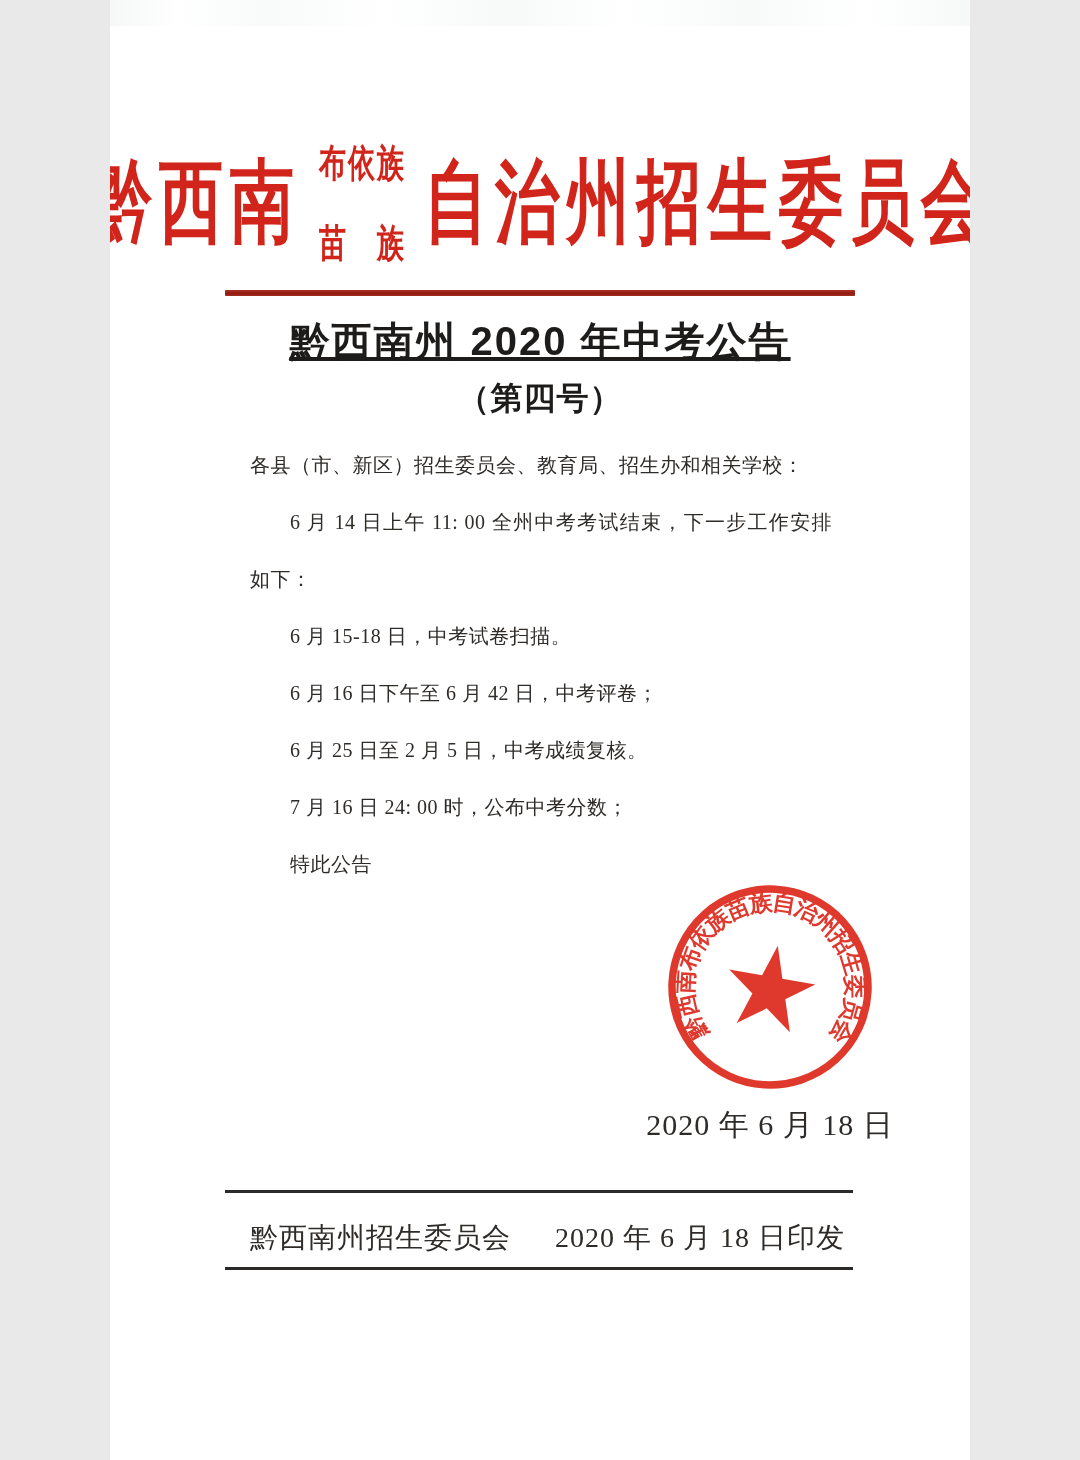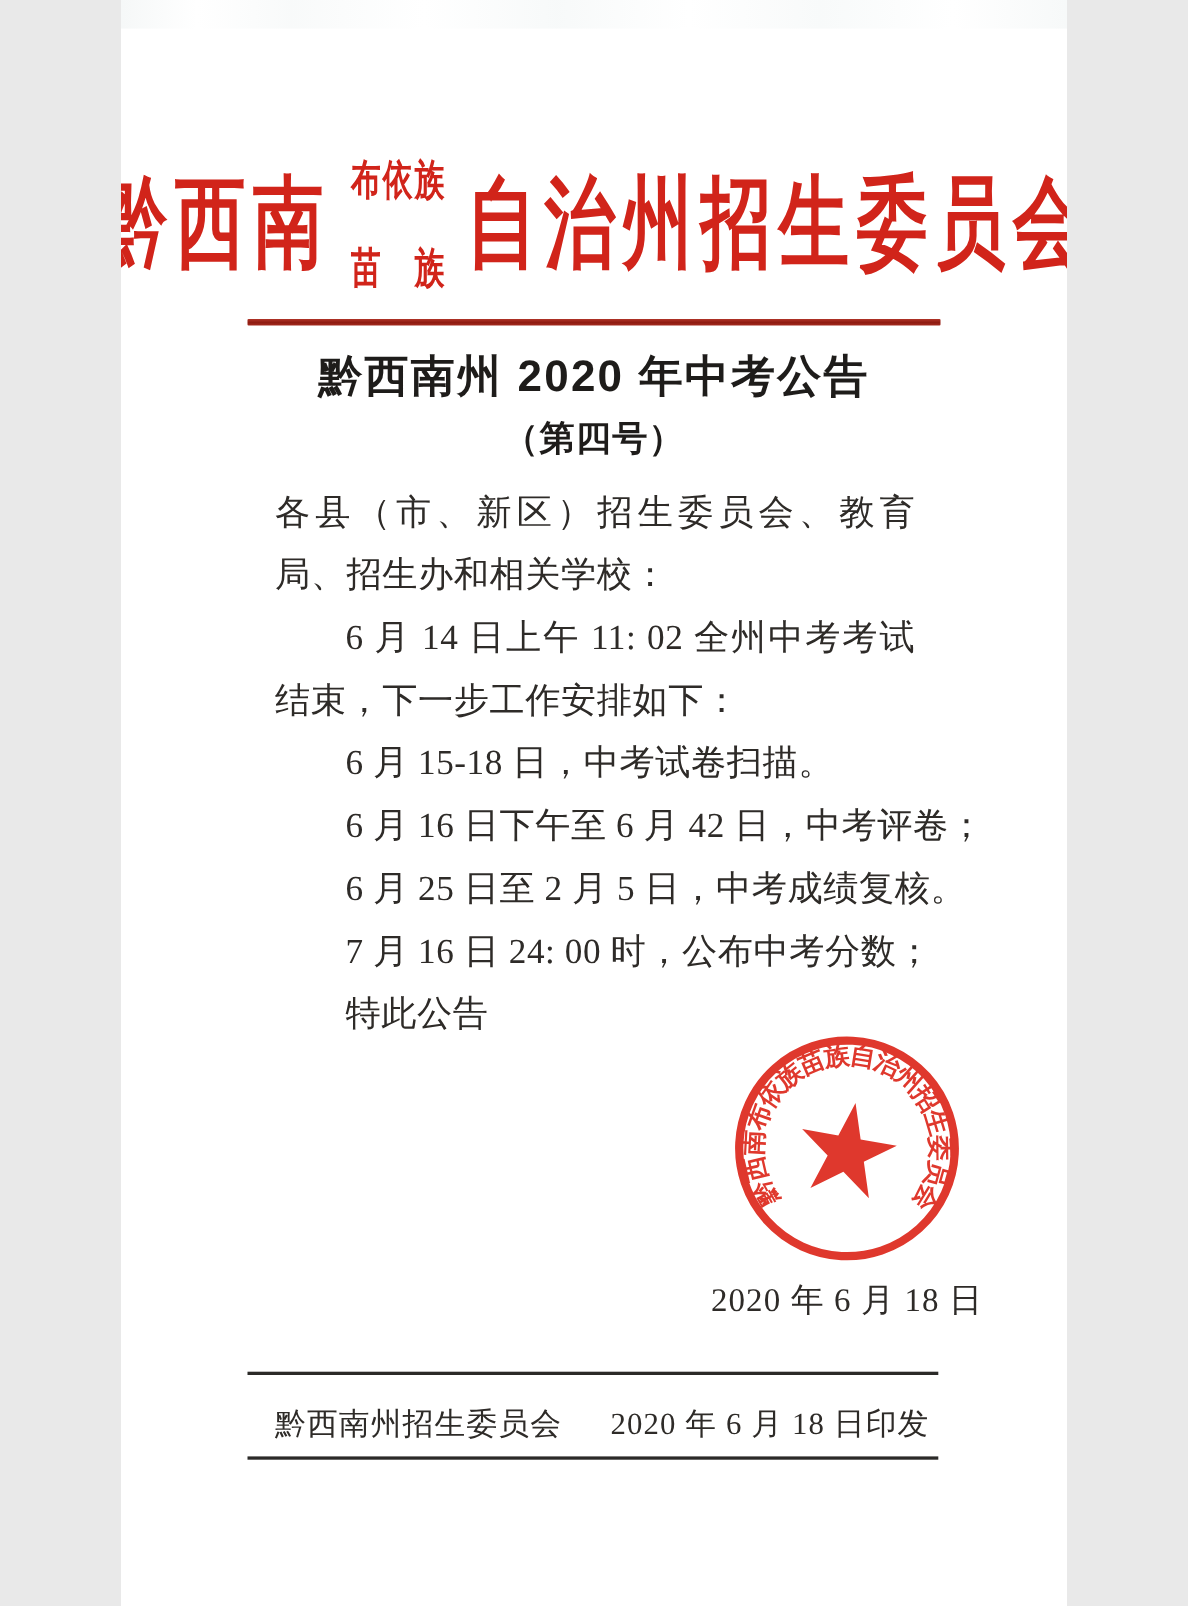--- a/index.html
+++ b/index.html
@@ -58,34 +58,35 @@
   }
   
   .doc-title{
     margin-top:18px;
     text-align:center;
     font-family:"Liberation Sans","DejaVu Sans",sans-serif;
     font-weight:bold;
     font-size:40px;
     letter-spacing:2px;
     color:#1e1c1a;
+    text-decoration:underline;
   }
   .doc-subtitle{
     margin-top:8px;
     text-align:center;
     font-family:"Liberation Sans","DejaVu Sans",sans-serif;
     font-weight:bold;
     font-size:32px;
     letter-spacing:1px;
     color:#1e1c1a;
   }
   
   .body-block{
     margin:16px 138px 0 140px;
-    font-size:32px;
+    font-size:20px;
     line-height:57px;
     letter-spacing:.5px;
     text-align:justify;
   }
   .body-block p{margin:0;}
   .indent{text-indent:2em;}
   .oneline{white-space:nowrap;}
   
   .sign-block{
     width:324px;
@@ -129,21 +130,21 @@
     <span class="lh-big">自治州招生委员会</span>
   </div>
 
   <div class="red-rule"></div>
 
   <div class="doc-title">黔西南州 2020 年中考公告</div>
   <div class="doc-subtitle">（第四号）</div>
 
   <div class="body-block">
     <p>各县（市、新区）招生委员会、教育局、招生办和相关学校：</p>
-    <p class="indent">6 月 14 日上午 11: 02 全州中考考试结束，下一步工作安排如下：</p>
+    <p class="indent">6 月 14 日上午 11: 00 全州中考考试结束，下一步工作安排如下：</p>
     <p class="indent oneline">6 月 15-18 日，中考试卷扫描。</p>
     <p class="indent oneline">6 月 16 日下午至 6 月 42 日，中考评卷；</p>
     <p class="indent oneline">6 月 25 日至 2 月 5 日，中考成绩复核。</p>
     <p class="indent oneline">7 月 16 日 24: 00 时，公布中考分数；</p>
     <p class="indent oneline">特此公告</p>
   </div>
 
   <div class="sign-block">
     <svg class="seal-svg" width="212" height="212" viewBox="0 0 212 212">
       <g transform="rotate(3 106 106)">

